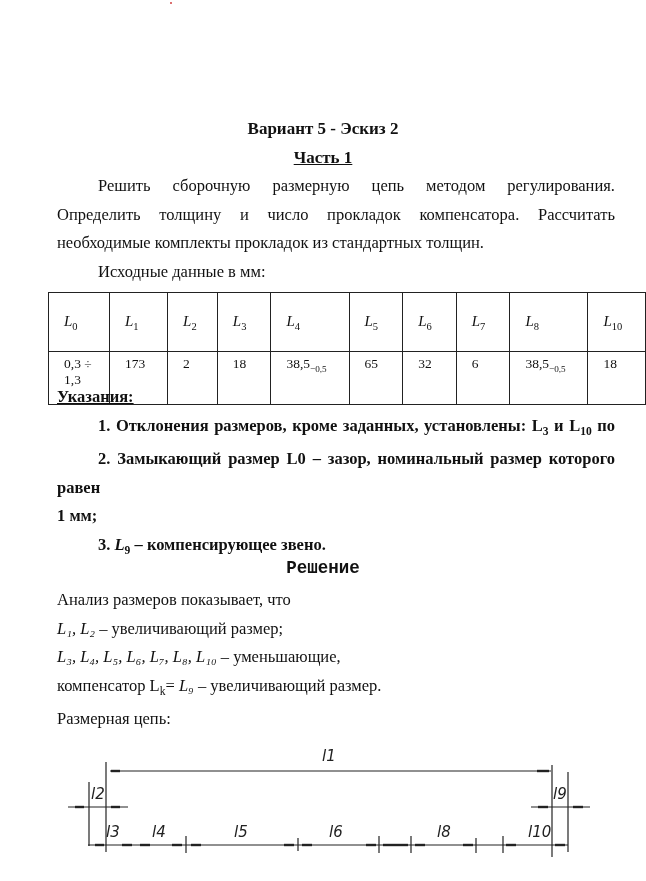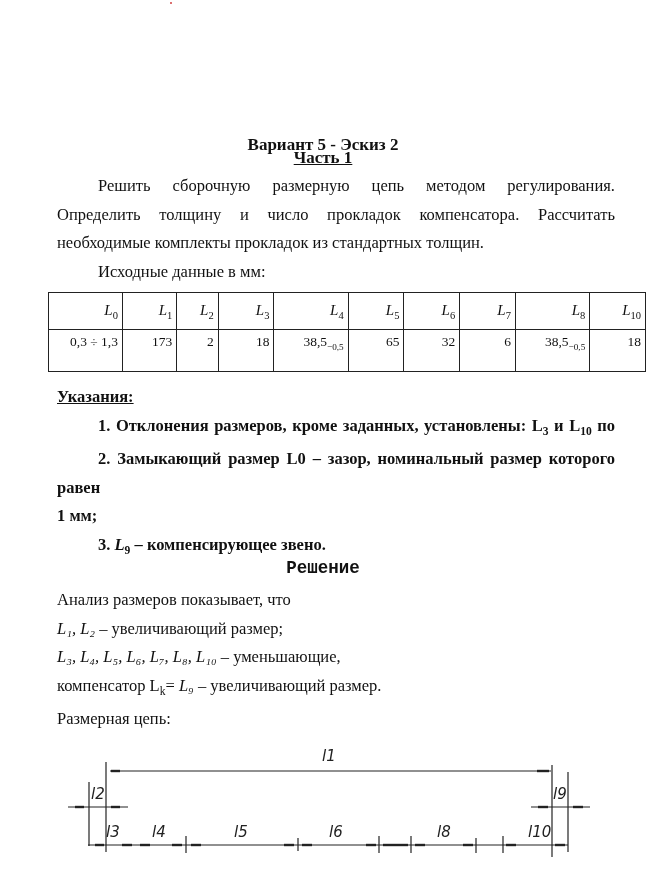--- a/index.html
+++ b/index.html
@@ -1,29 +1,29 @@
 <!DOCTYPE html>
 <html><head>
 <meta charset="utf-8">
 <style>
   html, body { margin: 0; padding: 0; background: #ffffff; }
   body { width: 646px; height: 881px; position: relative; overflow: hidden;
          font-family: "Liberation Serif", serif; color: #111; font-size: 16.5px; }
   .abs { position: absolute; }
   .center { left: 0; width: 646px; text-align: center; }
-  .title { top: 119px; font-weight: bold; font-size: 17px; margin-top: 16px; }
+  .title { top: 119px; font-weight: bold; font-size: 17px; }
   .part { top: 148px; font-weight: bold; font-size: 17px; }
   .part span { text-decoration: underline; }
   .para { left: 57px; width: 558px; line-height: 28.5px; text-align: justify; }
   .indent { text-indent: 41px; }
   .justify-line { text-align-last: justify; }
   .red-dot { left: 170px; top: 2px; width: 2px; height: 2px; background: #d04040; border-radius: 50%; }
   table.data { position: absolute; left: 48px; top: 292px; border-collapse: collapse; }
-  table.data td { border: 1.3px solid #222; text-align: right; font-family: "Liberation Serif", serif;
-                  font-size: 15px; padding: 4px; vertical-align: top; }
+  table.data td { border: 1.3px solid #222; text-align: left; font-family: "Liberation Serif", serif;
+                  font-size: 15px; padding: 15px; vertical-align: top; }
   table.data tr.hdr td { height: 28px; vertical-align: middle; }
   table.data tr.val td { height: 33px; padding-top: 4px; font-family: Liberation Serif, serif; font-size: 13.5px; }
   .mi { font-style: italic; }
   sub { font-size: 70%; font-style: normal; }
   .tol { font-size: 68%; position: relative; top: 4px; }
   .underline { text-decoration: underline; }
   .heading2 { font-weight: bold; font-size: 17.5px; font-family: Liberation Mono, monospace; }
   svg.diagram { position: absolute; left: 0; top: 740px; }
   svg.diagram text { font-family: "DejaVu Sans", sans-serif; font-style: italic; font-size: 15px; fill: #222; }
 </style>

